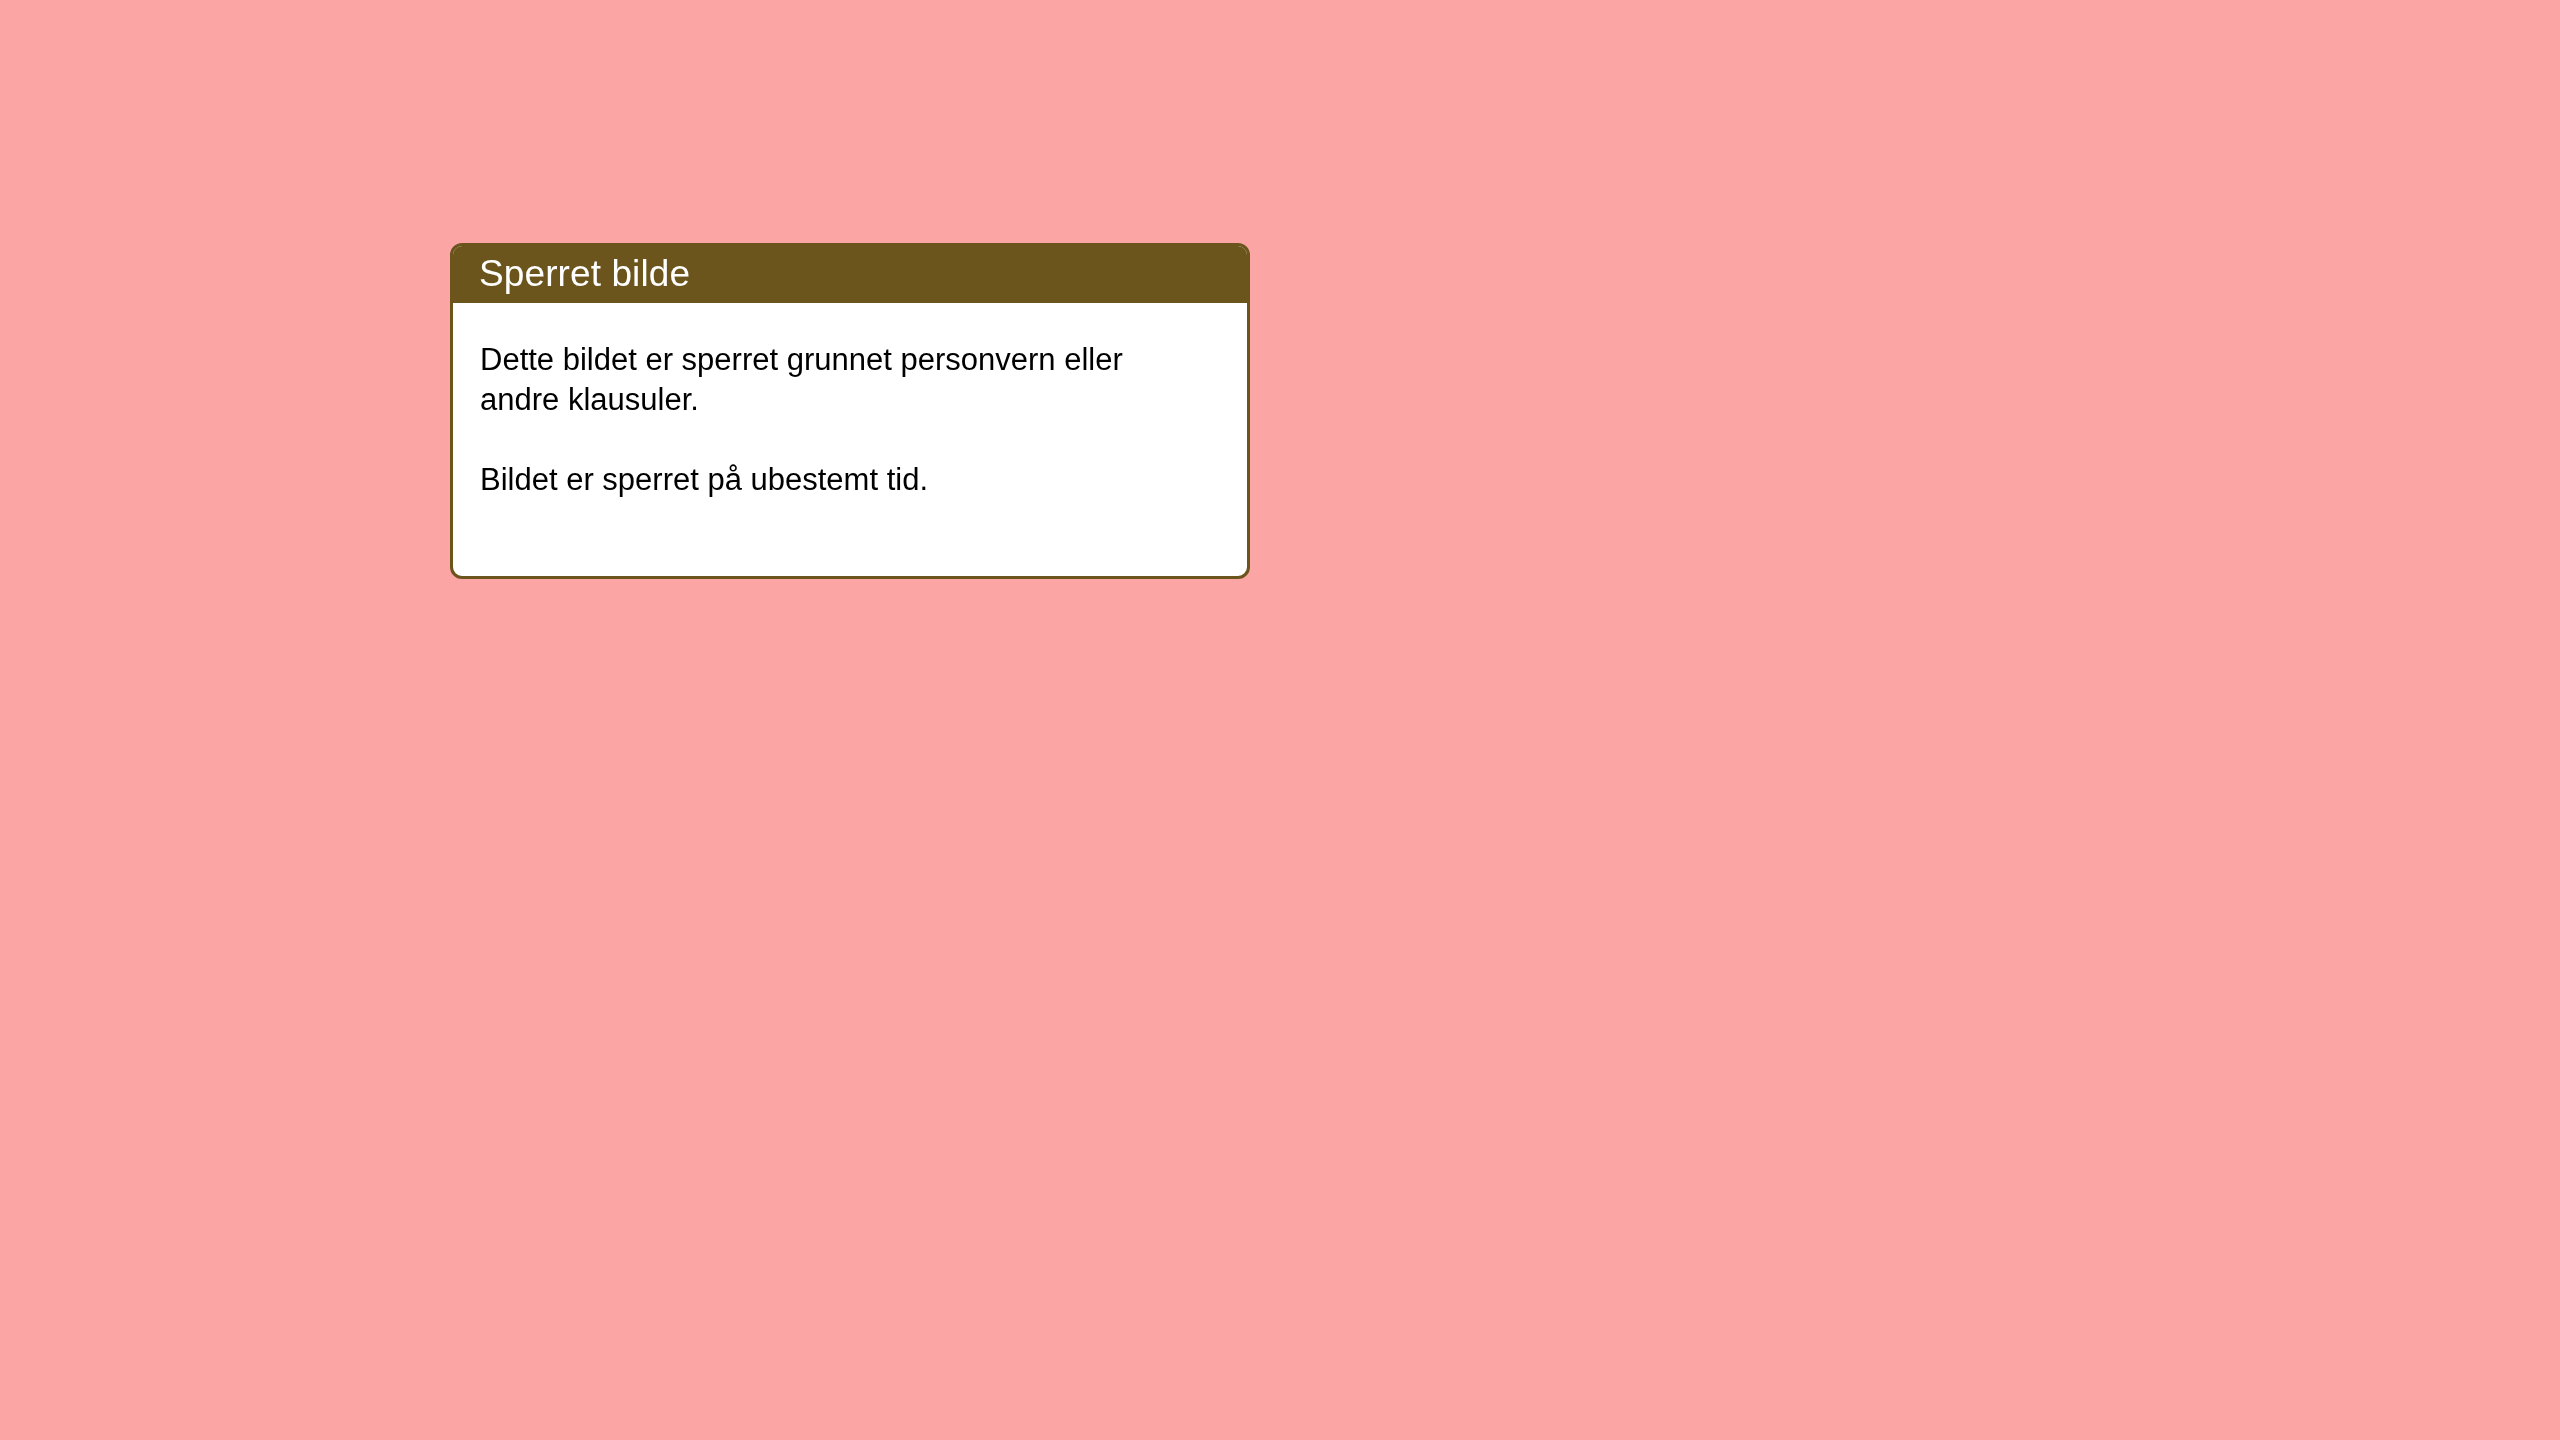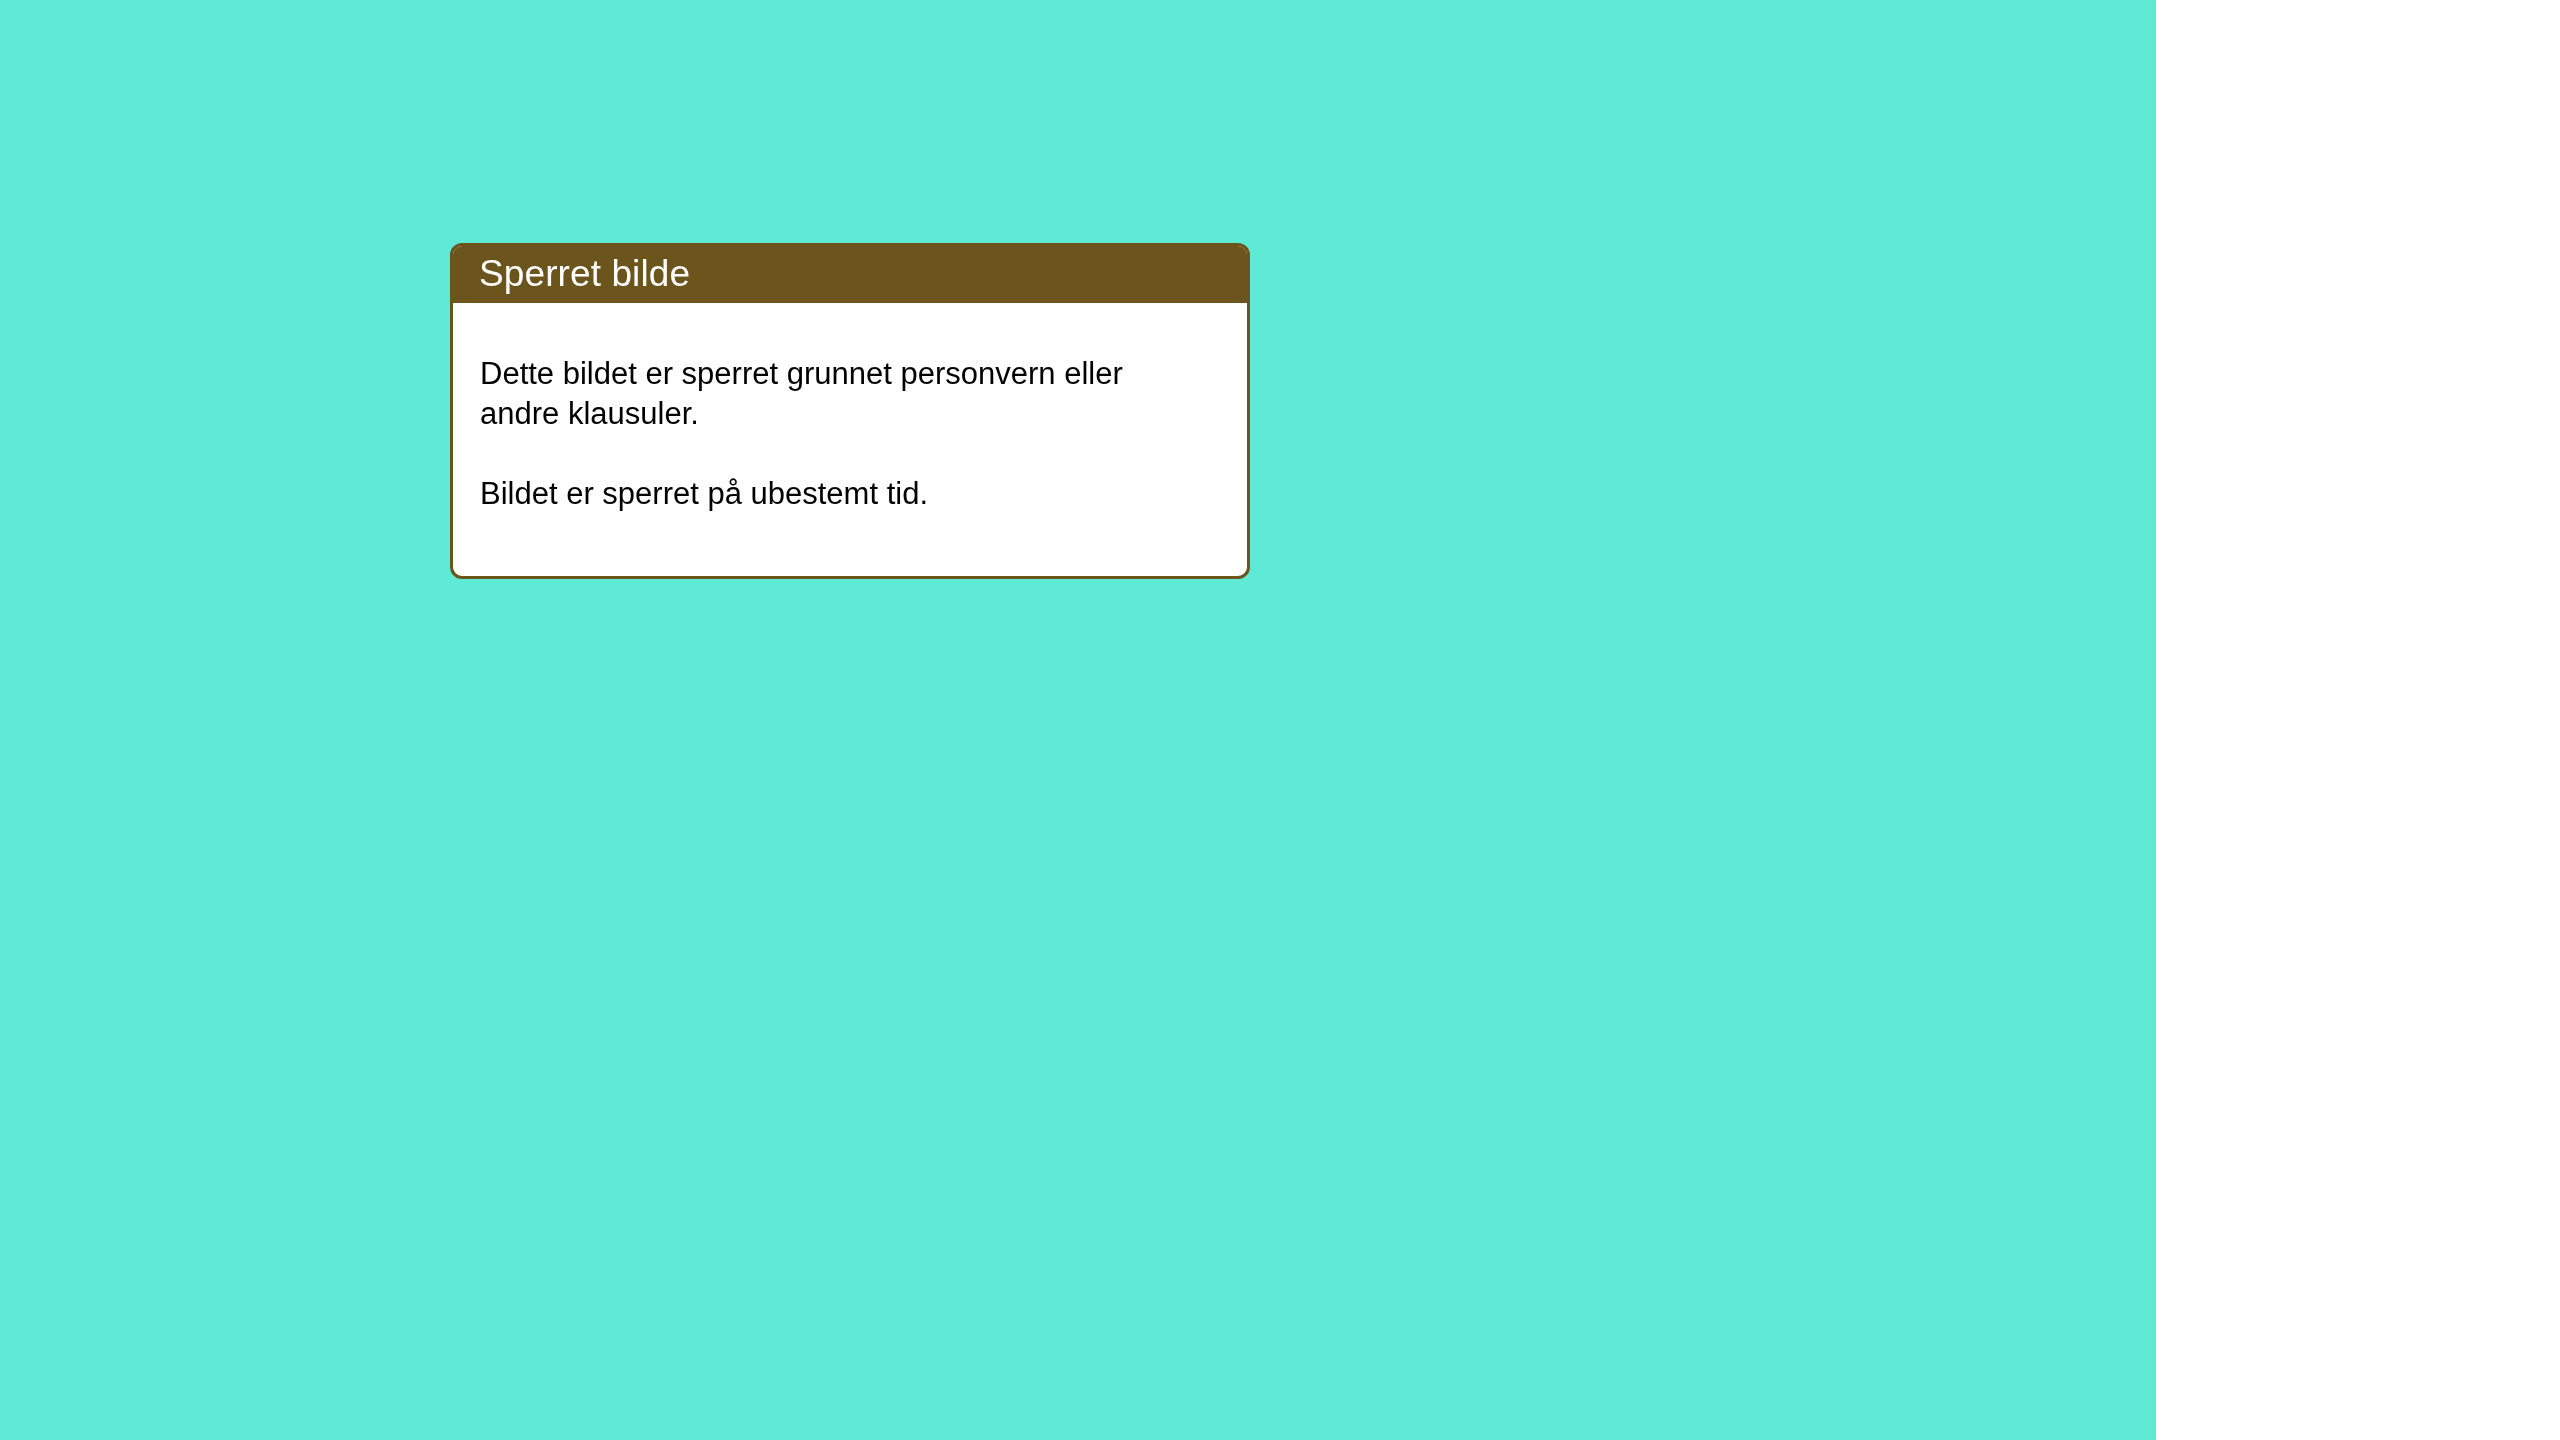--- a/index.html
+++ b/index.html
@@ -10,23 +10,23 @@
   body {
     width: 2560px;
     height: 1440px;
     overflow: hidden;
     font-family: "Liberation Sans", sans-serif;
     -webkit-font-smoothing: antialiased;
   }
 
   #stage {
     position: relative;
-    width: 2156px;
+    width: 2560px;
     height: 1440px;
-    background: #5eead4;
+    background: #fca5a5;
   }
 
   .notice-panel {
     position: absolute;
     box-sizing: border-box;
     background: #ffffff;
     border: 3px solid #6b551c;
     border-radius: 12px;
     overflow: hidden;
   }
@@ -56,23 +56,22 @@
     margin-top: -1px;
     white-space: nowrap;
   }
 
   .panel-body {
     position: absolute;
     left: 0;
     top: 58px;
     right: 0;
     bottom: 0;
-    padding: 8px 24px 0 27px;
+    padding: 36px 24px 0 27px;
     box-sizing: border-box;
-    margin-top: 42px;
   }
 
   .panel-paragraph {
     color: #000000;
     font-size: 31px;
     line-height: 1.29;
     font-weight: 400;
     margin: 0;
     max-width: 720px;
   }

